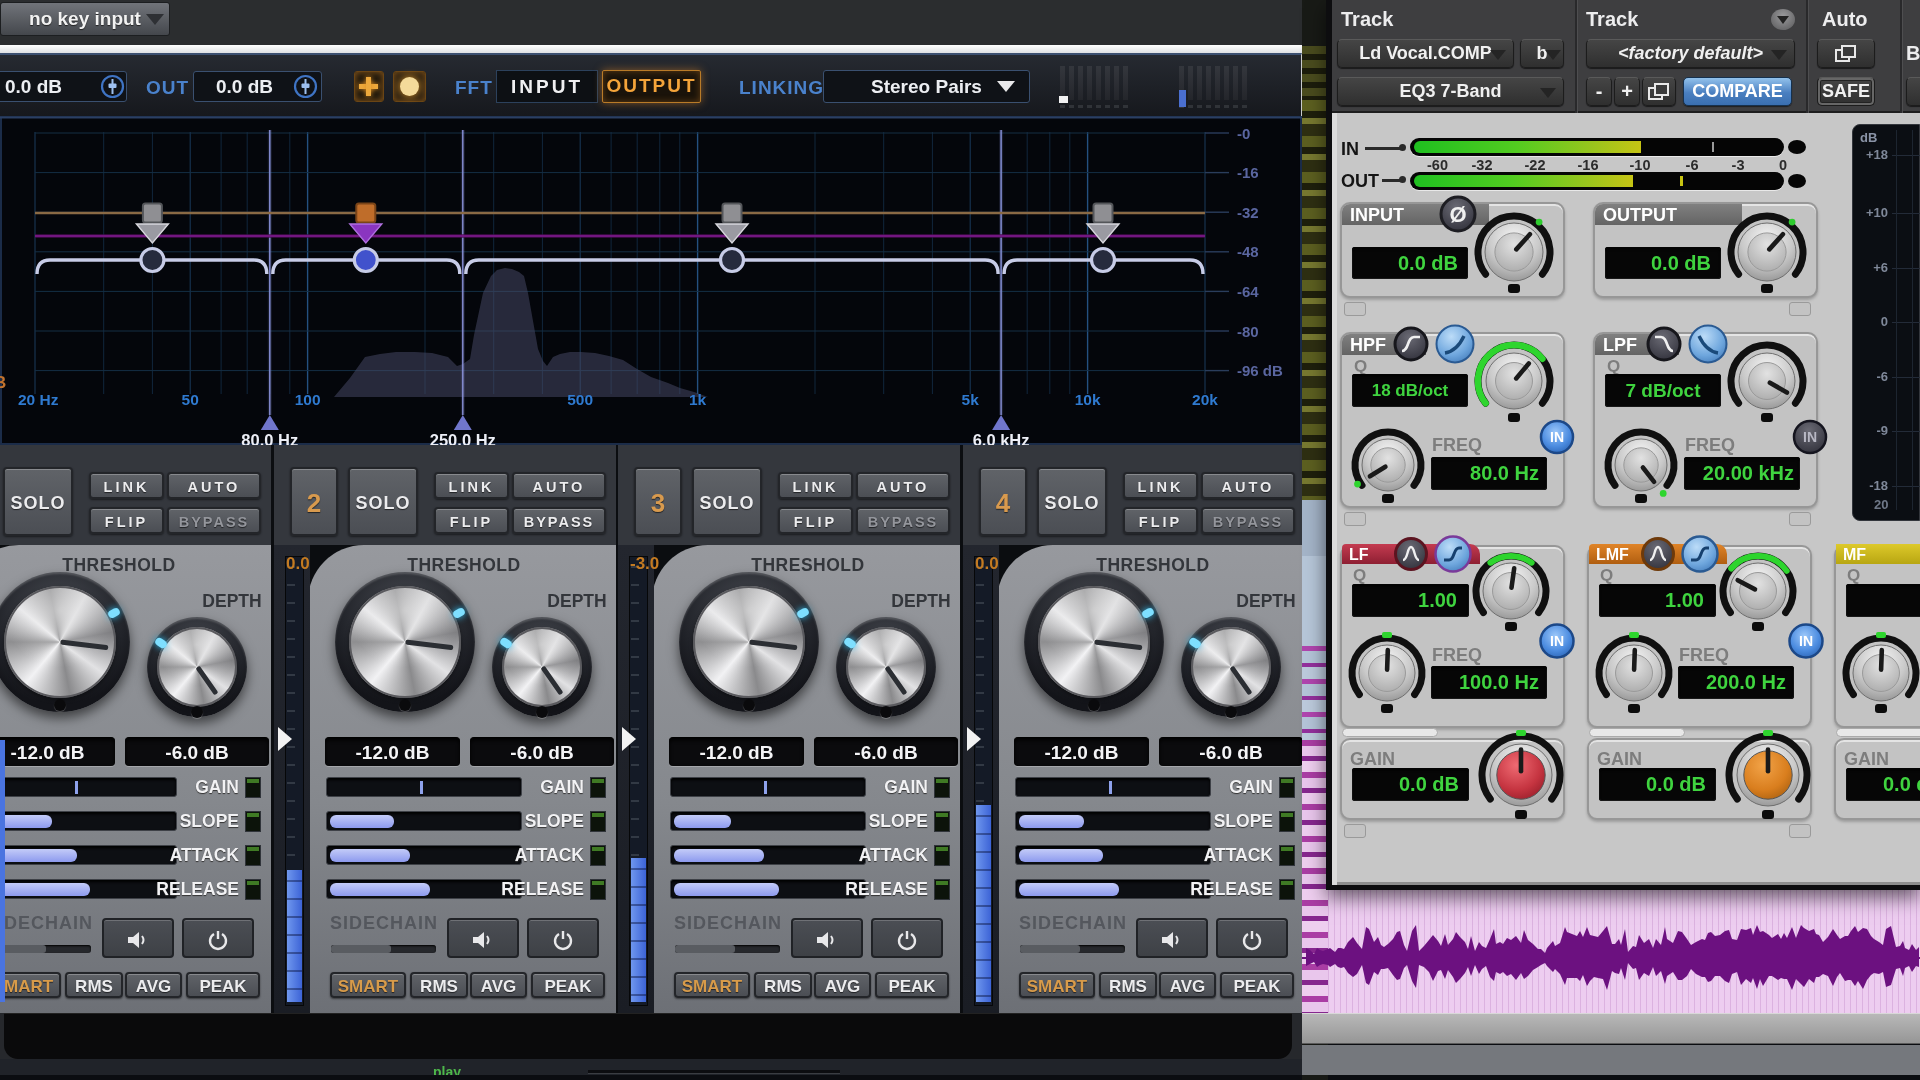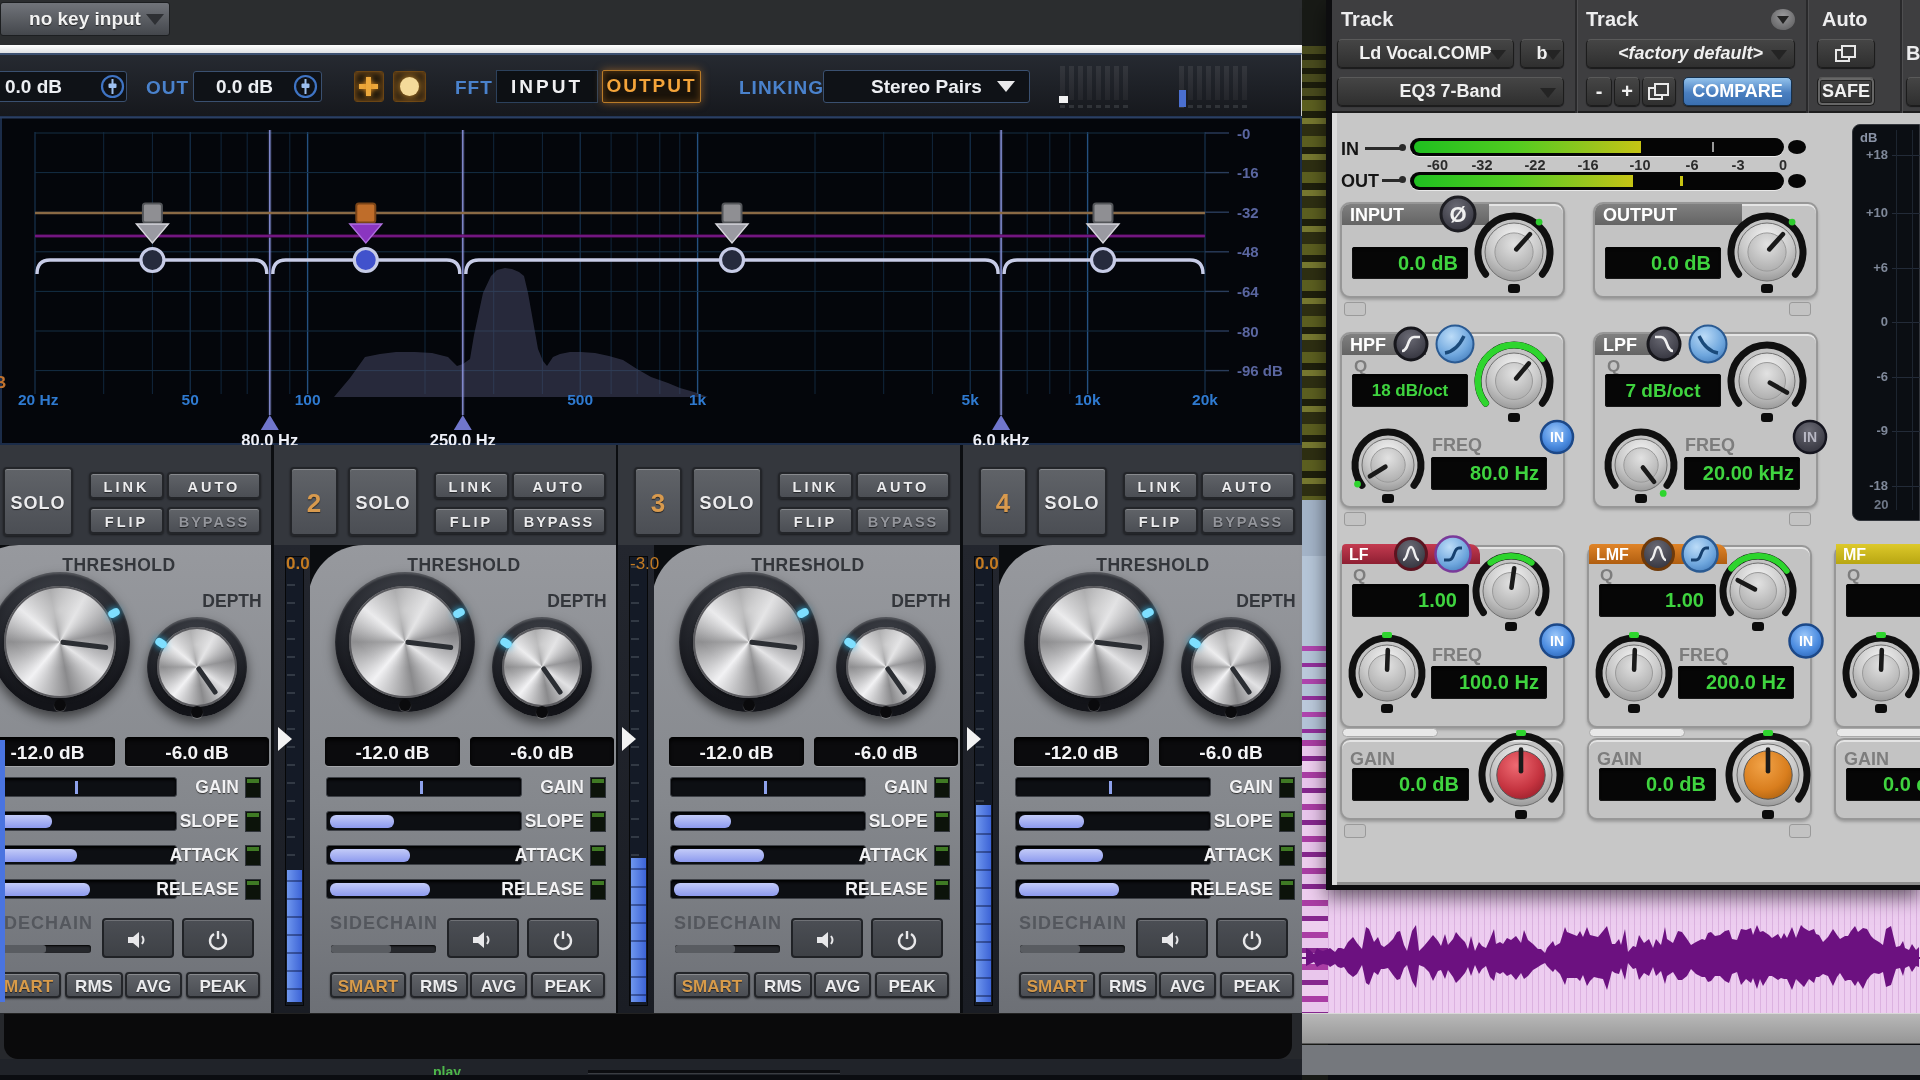--- a/index.html
+++ b/index.html
@@ -361,21 +361,21 @@
 <div class="" style="left:631px;top:858px;width:15px;height:144px;background:linear-gradient(90deg,#6f97ee,#3c63d6);"></div>
 <div class="" style="left:631px;top:868px;width:15px;height:2px;background:rgba(10,20,60,.45);"></div>
 <div class="" style="left:631px;top:886px;width:15px;height:2px;background:rgba(10,20,60,.45);"></div>
 <div class="" style="left:631px;top:904px;width:15px;height:2px;background:rgba(10,20,60,.45);"></div>
 <div class="" style="left:631px;top:922px;width:15px;height:2px;background:rgba(10,20,60,.45);"></div>
 <div class="" style="left:631px;top:940px;width:15px;height:2px;background:rgba(10,20,60,.45);"></div>
 <div class="" style="left:631px;top:958px;width:15px;height:2px;background:rgba(10,20,60,.45);"></div>
 <div class="" style="left:631px;top:976px;width:15px;height:2px;background:rgba(10,20,60,.45);"></div>
 <div class="" style="left:631px;top:994px;width:15px;height:2px;background:rgba(10,20,60,.45);"></div>
 <div class="" style="left:622px;top:727px;width:0;height:0;border-top:12px solid transparent;border-bottom:12px solid transparent;border-left:14px solid #f2f2f2;"></div>
-<div class="" style="left:630px;top:554px;width:60px;font-size:17px;font-weight:normal;color:#c47b22;text-align:left;">-3.0</div>
+<div class="" style="left:630px;top:554px;width:60px;font-size:17px;font-weight:bold;color:#c47b22;text-align:left;">-3.0</div>
 <div class="" style="left:728px;top:555px;width:160px;font-size:17.5px;font-weight:bold;color:#33363b;text-align:center;letter-spacing:0.5px;">THRESHOLD</div>
 <div class="" style="left:866px;top:591px;width:110px;font-size:17.5px;font-weight:bold;color:#33363b;text-align:center;">DEPTH</div>
 <div style="position:absolute;left:679px;top:572px;width:140px;height:140px;border-radius:50%;background:radial-gradient(circle at 50% 30%,#4a4d54,#212329 55%,#131419 75%);box-shadow:0 6px 12px rgba(0,0,0,.55),inset 0 2px 2px rgba(255,255,255,.18);">
         <div style="position:absolute;left:14px;top:14px;width:112px;height:112px;border-radius:50%;background:radial-gradient(circle at 50% 22%,rgba(255,255,255,.5),rgba(255,255,255,0) 55%),conic-gradient(from -90deg,#8e8e90,#e6e6e8 11%,#88888a 22%,#d6d6d8 33%,#7d7d80 47%,#e2e2e4 60%,#8a8a8c 72%,#f2f2f4 86%,#8e8e90);box-shadow:inset 0 0 0 2px #5a5a5e,0 2px 4px rgba(0,0,0,.4);">
           <div style="position:absolute;left:calc(50% - 2.5px);top:50%;width:5px;height:48px;background:#2b2e33;border-radius:2px;transform-origin:50% 0;transform:rotate(277deg);"></div>
         </div>
         <div style="position:absolute;left:118px;top:37px;width:12px;height:8px;border-radius:4px;background:#7edfff;box-shadow:0 0 7px #2fbdf0;transform:rotate(152deg);"></div>
         <div style="position:absolute;left:64px;top:127px;width:12px;height:12px;border-radius:50%;background:#0a0a0c;box-shadow:0 1px 1px rgba(255,255,255,.25);"></div>
       </div>
 <div style="position:absolute;left:836px;top:617px;width:100px;height:100px;border-radius:50%;background:radial-gradient(circle at 50% 30%,#4a4d54,#212329 55%,#131419 75%);box-shadow:0 6px 12px rgba(0,0,0,.55),inset 0 2px 2px rgba(255,255,255,.18);">

